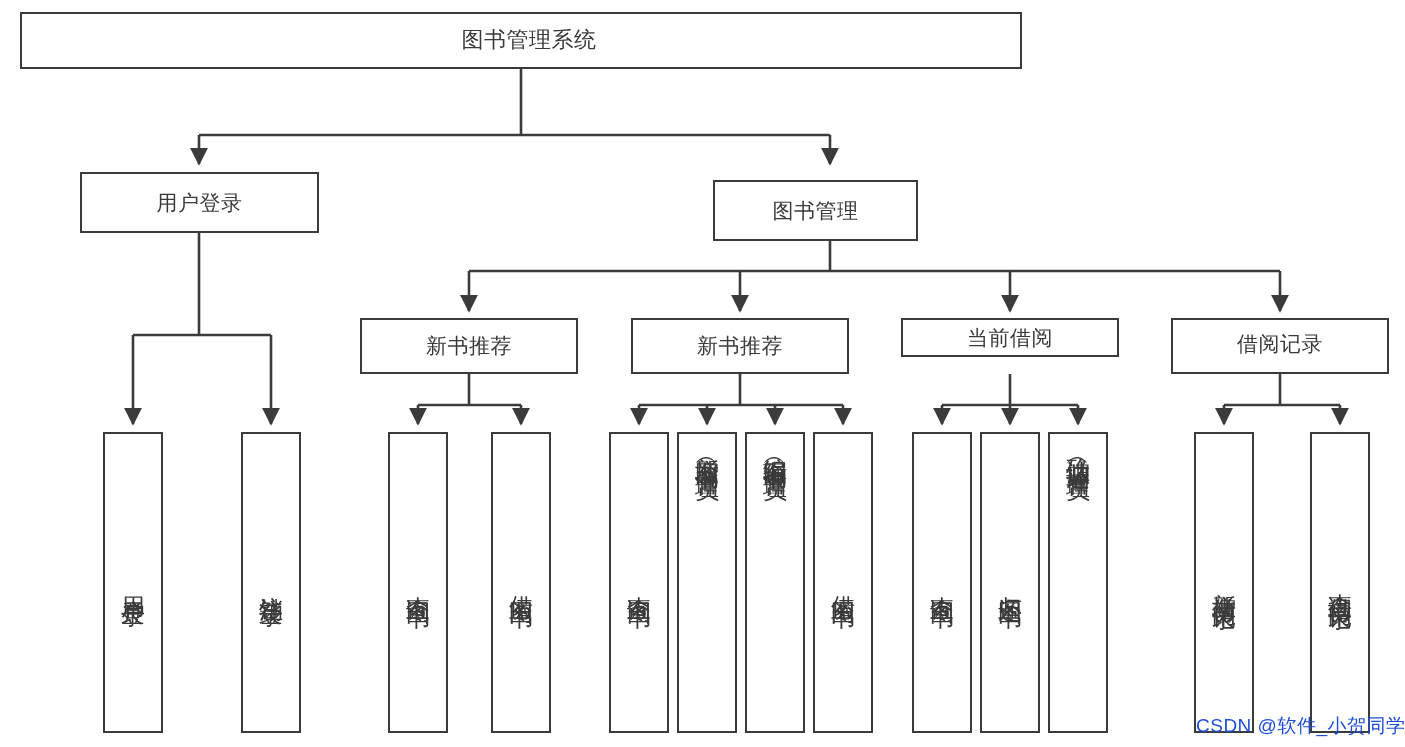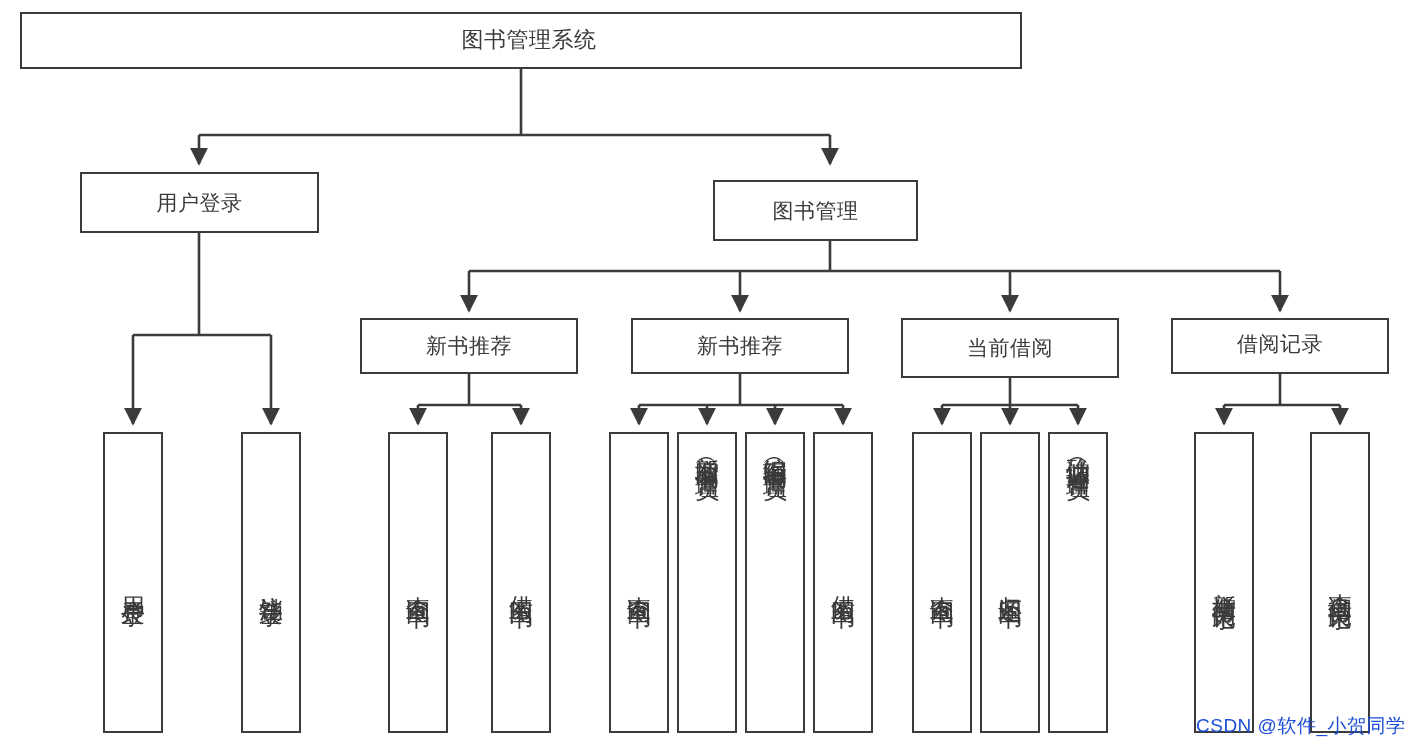--- a/index.html
+++ b/index.html
@@ -147,21 +147,21 @@
   </div>
 
   <div class="node-box node-h" style="left:360px; top:318px; width:218px; height:56px;">
     <span class="node-label">新书推荐</span>
   </div>
 
   <div class="node-box node-h" style="left:631px; top:318px; width:218px; height:56px;">
     <span class="node-label">新书推荐</span>
   </div>
 
-  <div class="node-box node-h" style="left:901px; top:318px; width:218px; height:60px;">
+  <div class="node-box node-h" style="left:901px; top:318px; width:218px; height:39px;">
     <span class="node-label">当前借阅</span>
   </div>
 
   <div class="node-box node-h" style="left:1171px; top:318px; width:218px; height:56px;font-family:Liberation Mono, monospace;">
     <span class="node-label">借阅记录</span>
   </div>
 
   <div class="node-box node-v center" style="left:103px; top:432px; width:60px; height:301px;">
     <span class="node-label">用户登录</span>
   </div>

